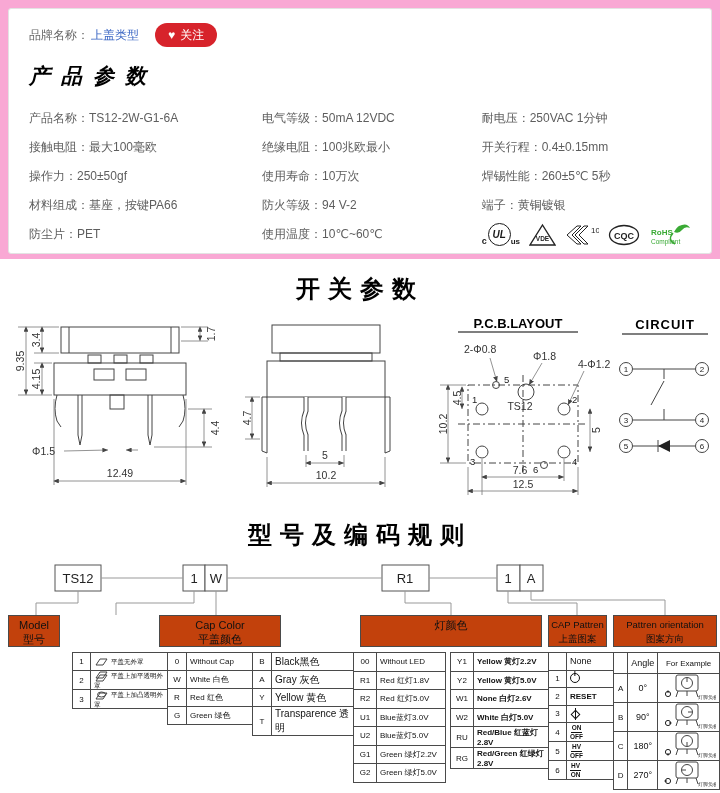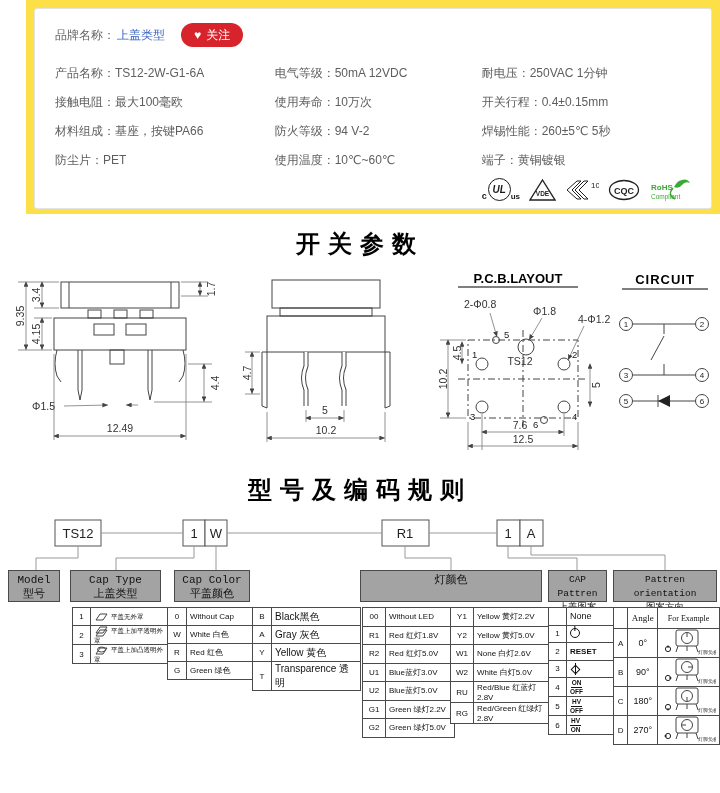--- a/index.html
+++ b/index.html
@@ -1,18 +1,18 @@
 <!DOCTYPE html>
 <html><head>
 <meta charset="utf-8">
 <style>
   html,body{margin:0;padding:0;}
   body{width:720px;background:#fff;font-family:"Liberation Sans","DejaVu Sans",sans-serif;color:#333;}
   
-  .top-strip{background:#fde047;padding:8px 8px 5px;margin-left:26px;}
+  .top-strip{background:#f9a8d4;padding:8px 8px 5px;}
   .card{background:#fff;border:1px solid #e3e3e3;border-radius:3px;padding:12px 10px 4px;}
   .brand-row{display:flex;align-items:center;font-size:12px;color:#666;padding:2px 10px 12px;}
   .brand-link{color:#3a66c4;text-decoration:none;margin:0 16px 0 2px;}
   .follow-btn{background:#d7232b;color:#fff;border:none;border-radius:12px;height:24px;padding:0 13px;font-size:12px;display:inline-flex;align-items:center;gap:5px;cursor:pointer;}
   .follow-btn .heart{font-size:12px;line-height:1;}
   .s1-title{font-family:"Liberation Serif","DejaVu Serif",serif;font-style:italic;font-weight:bold;font-size:21px;letter-spacing:11px;color:#000;padding:3px 10px 14px;}
   .params{display:flex;padding:0 10px;font-size:12px;color:#5e5e5e;justify-content:space-between;}
   .pcol{display:flex;flex-direction:column;}
   .c1{width:242px}.c2{width:228px}.c3{flex:1}
   .prow{height:29px;line-height:29px;white-space:nowrap;}
@@ -33,42 +33,42 @@
   .dtitle{font-size:13px;font-weight:bold;fill:#000;}
   .ln{stroke:#444;stroke-width:1;fill:none;}
   .dl{stroke:#777;stroke-width:0.8;fill:none;}
   
   .codes{display:block;margin-top:2px;}
   .cbox{fill:#fff;stroke:#555;stroke-width:1;}
   .ctext{font-size:13px;fill:#222;}
   .cline{fill:none;stroke:#999;stroke-width:1;}
   
   .tables{position:relative;height:200px;font-size:8px;color:#111;}
-  .thead{position:absolute;top:0;border:1px solid #4a4a4a;background:#a3a3a3;text-align:center;font-size:11px;line-height:14px;padding-top:2px;height:32px;box-sizing:border-box;color:#111;font-family:Liberation Mono, monospace;}
+  .thead{position:absolute;top:0;border:1px solid #4a4a4a;background:#c2410c;text-align:center;font-size:11px;line-height:14px;padding-top:2px;height:32px;box-sizing:border-box;color:#111;}
   .tbl{position:absolute;border-collapse:collapse;background:#fff;}
   .tbl td{border:1px solid #4a4a4a;padding:0 1px;text-align:center;vertical-align:middle;color:#111;}
   .tbl td.lab{text-align:left;padding-left:3px;}
   .ct td{height:17px;}
   .ct .code{width:15px;font-size:8px;}
   .ct .lab{width:74px;font-size:6.5px;line-height:7px;}
   .cticon{vertical-align:middle;margin-right:2px;}
   .cc td{height:17px;font-size:8px;}
   .cc .code{width:16px;}
   .cc .lab{width:66px;}
   .cc2 .lab{width:84px;font-size:10px;}
   .led td{height:17.5px;font-size:8px;}
   .led .code{width:20px;}
   .led .lab{width:64px;}
-  .led2 .lab{width:70px;}
+  .led2 .lab{width:70px;font-weight:bold;}
   .small6{font-size:6px;}
   .cp td{height:16.5px;}
   .cp .code{width:15px;font-size:8px;}
   .cp .lab{width:42px;font-size:8px;}
   .ori td{font-size:8px;}
-  .ori .sub td{height:20px;line-height:9px;font-family:Liberation Serif, serif;}
+  .ori .sub td{height:20px;line-height:9px;}
   .ori .code{width:13px;}
   .ori .ang{width:28px;font-size:9px;}
   .ori .ex{width:60px;}
   .ori .row td{height:28px;}
   
   .pwr{display:inline-block;width:8px;height:8px;border:1.3px solid #111;border-radius:50%;position:relative;vertical-align:-1px;}
   .pwr::after{content:"";position:absolute;left:50%;top:-3px;width:1.3px;height:5px;background:#111;transform:translateX(-50%);}
   .lampwrap{position:relative;display:inline-block;width:10px;height:12px;vertical-align:-2px;}
   .lampwrap .d{position:absolute;left:2px;top:3px;width:5px;height:5px;border:1px solid #111;transform:rotate(45deg);}
   .lampwrap .l{position:absolute;left:4.5px;top:0;width:1px;height:12px;background:#111;}
@@ -92,29 +92,32 @@
 <div class="top-strip">
   <div class="card">
     <div class="brand-row">
       <span>品牌名称：</span>
       <a class="brand-link" href="#">上盖类型</a>
       <button class="follow-btn">
         <span class="heart">♥</span>
         <span>关注</span>
       </button>
     </div>
+    <div class="s1-title">产品参数</div>
     <div class="params">
       <div class="pcol c1">
         <div class="prow"><span>产品名称：</span><span>TS12-2W-G1-6A</span></div>
         <div class="prow"><span>接触电阻：</span><span>最大100毫欧</span></div>
+        <div class="prow"><span>操作力：</span><span>250±50gf</span></div>
         <div class="prow"><span>材料组成：</span><span>基座，按键PA66</span></div>
         <div class="prow"><span>防尘片：</span><span>PET</span></div>
       </div>
       <div class="pcol c2">
         <div class="prow"><span>电气等级：</span><span>50mA  12VDC</span></div>
+        <div class="prow"><span>绝缘电阻：</span><span>100兆欧最小</span></div>
         <div class="prow"><span>使用寿命：</span><span>10万次</span></div>
         <div class="prow"><span>防火等级：</span><span>94 V-2</span></div>
         <div class="prow"><span>使用温度：</span><span>10℃~60℃</span></div>
       </div>
       <div class="pcol c3">
         <div class="prow"><span>耐电压：</span><span>250VAC  1分钟</span></div>
         <div class="prow"><span>开关行程：</span><span>0.4±0.15mm</span></div>
         <div class="prow"><span>焊锡性能：</span><span>260±5℃  5秒</span></div>
         <div class="prow"><span>端子：</span><span>黄铜镀银</span></div>
         <div class="certs">
@@ -337,25 +340,21 @@
   <text class="ctext" x="508" y="25.5" text-anchor="middle">1</text>
   <text class="ctext" x="531" y="25.5" text-anchor="middle">A</text>
 </svg>
 
 <div class="tables">
 
   <div class="thead" style="left:8px;width:52px;">
     <div>Model</div>
       <div>型号</div>
   </div>
-  <div class="thead" style="left:70px;width:91px;">
-    <div>Cap Type</div>
-      <div>上盖类型</div>
-  </div>
-  <div class="thead" style="left:174px;width:76px;">
+  <div class="thead" style="left:159px;width:122px;">
     <div>Cap Color</div>
       <div>平盖颜色</div>
   </div>
   <div class="thead" style="left:360px;width:182px;">
       <div>灯颜色</div>
   </div>
   <div class="thead" style="left:548px;width:59px;font-size:9.5px;">
     <div>CAP Pattren</div>
       <div>上盖图案</div>
   </div>
@@ -424,21 +423,21 @@
           <td class="code">Y</td>
           <td class="lab">Yellow 黄色</td>
         </tr>
     <tr>
           <td class="code">T</td>
           <td class="lab">Transparence 透明</td>
         </tr>
   </tbody>
     </table>
 
-  <table class="tbl led" style="left:362px;top:37px;">
+  <table class="tbl led" style="left:353px;top:37px;">
     <tbody>
         <tr>
           <td class="code">00</td>
           <td class="lab">Without LED</td>
         </tr>
     <tr>
           <td class="code">R1</td>
           <td class="lab">Red 红灯1.8V</td>
         </tr>
     <tr>

